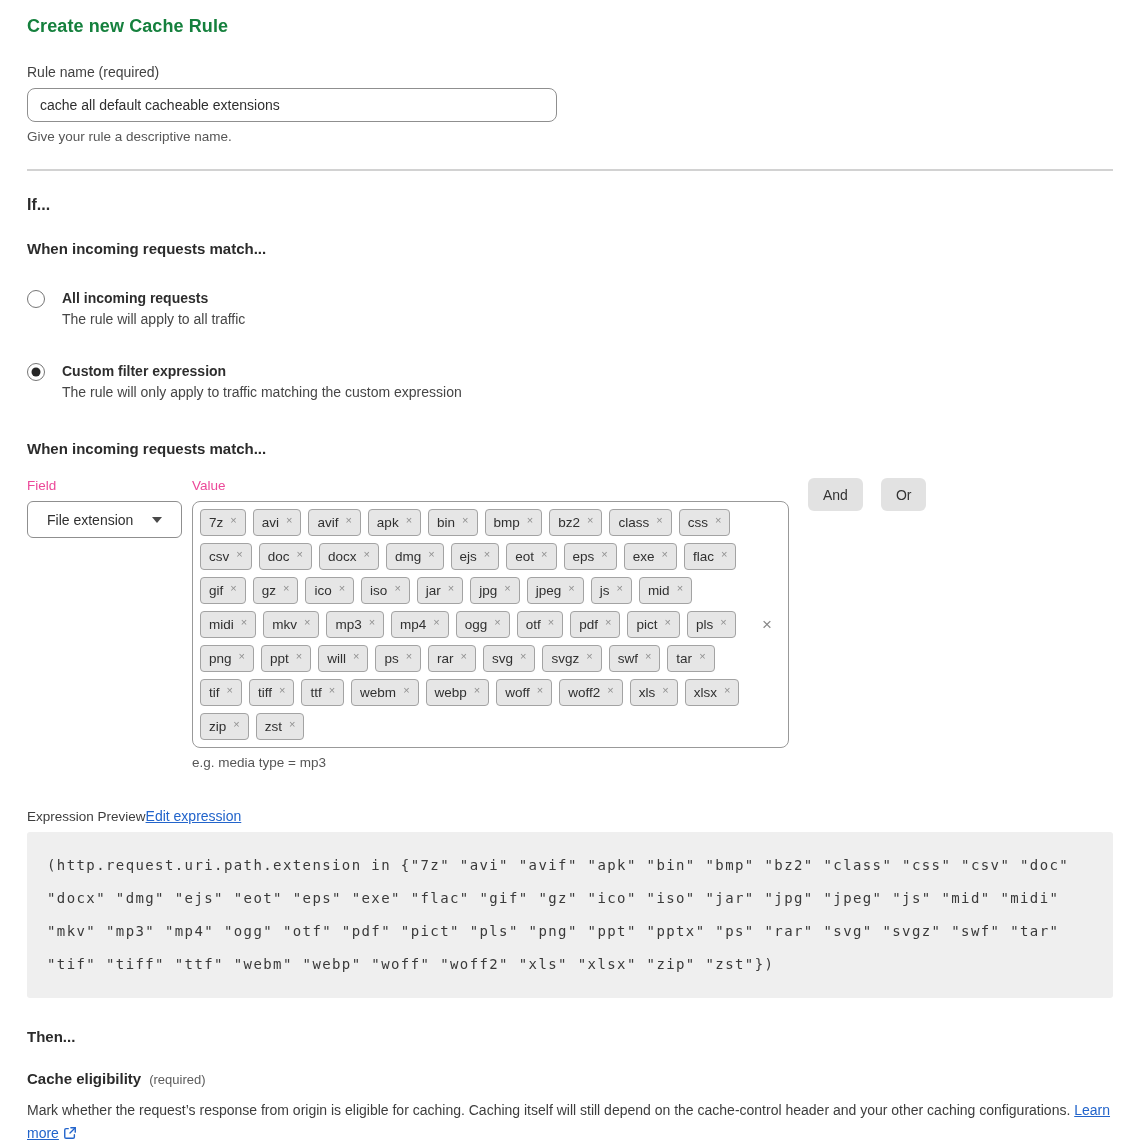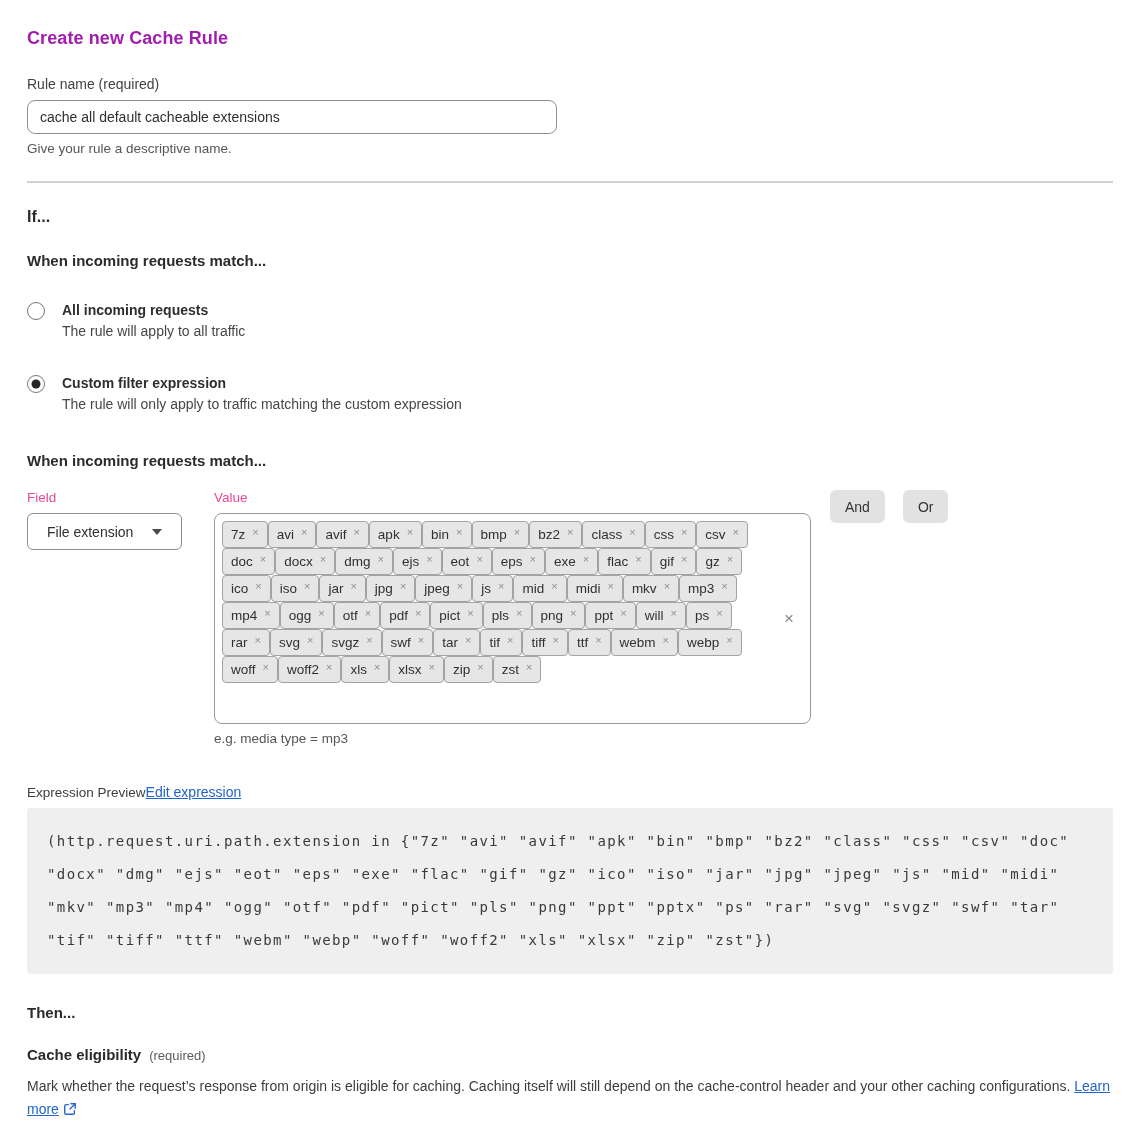--- a/index.html
+++ b/index.html
@@ -6,21 +6,21 @@
   html, body { background: #ffffff; }
   body {
     width: 1140px;
     min-height: 1140px;
     font-family: "Liberation Sans", sans-serif;
     color: #333333;
     overflow: hidden;
   }
   .page { padding: 16px 27px 0 27px; width: 1140px; }
 
-  .h1 { font-size: 18px; font-weight: bold; color: #a21caf; letter-spacing: .1px; margin-top: 12px; }
+  .h1 { font-size: 18px; font-weight: bold; color: #15803d; letter-spacing: .1px; }
 
   .field-label { font-size: 14px; color: #424242; margin-top: 27px; }
   .name-input {
     display: block; margin-top: 8px;
     width: 530px; height: 34px;
     border: 1px solid #8f8f8f; border-radius: 8px;
     padding: 0 12px; font-size: 14px; color: #2f2f2f;
     font-family: "Liberation Sans", sans-serif;
     outline: none; background: #fff;
   }
@@ -55,28 +55,28 @@
     display: flex; align-items: center; justify-content: space-between;
     padding: 0 19px; font-size: 14px; color: #2f2f2f; cursor: pointer;
   }
   .caret {
     width: 0; height: 0;
     border-left: 5px solid transparent; border-right: 5px solid transparent;
     border-top: 6px solid #4a4a4a;
   }
   .col-field { width: 155px; }
   .col-operator { width: 155px; margin-left: 8px; }
-  .col-value { width: 597px; margin-left: 32px; }
+  .col-value { width: 597px; margin-left: 10px; }
 
   .tagbox {
     width: 597px; min-height: 211px;
     border: 1px solid #999999; border-radius: 8px; background: #fff;
     display: flex; align-items: stretch; padding: 7px;
   }
-  .tagbox-tags { flex: 1 1 auto; display: flex; flex-wrap: wrap; align-content: flex-start; }
+  .tagbox-tags { flex: 1 1 auto; display: flex; flex-wrap: wrap; gap: 7px; align-content: flex-start; }
   .tagbox-clear {
     flex: 0 0 28px; display: flex; align-items: center; justify-content: center;
     color: #8a8a8a; font-size: 17px; cursor: pointer; user-select: none;
   }
   .tag {
     display: inline-flex; align-items: center; height: 27px;
     background: #e6e6e6; border: 1px solid #a3a3a3; border-radius: 4px;
     padding: 0 8px; font-size: 13.5px; color: #303030; cursor: default;
   }
   .tag .tag-x {

